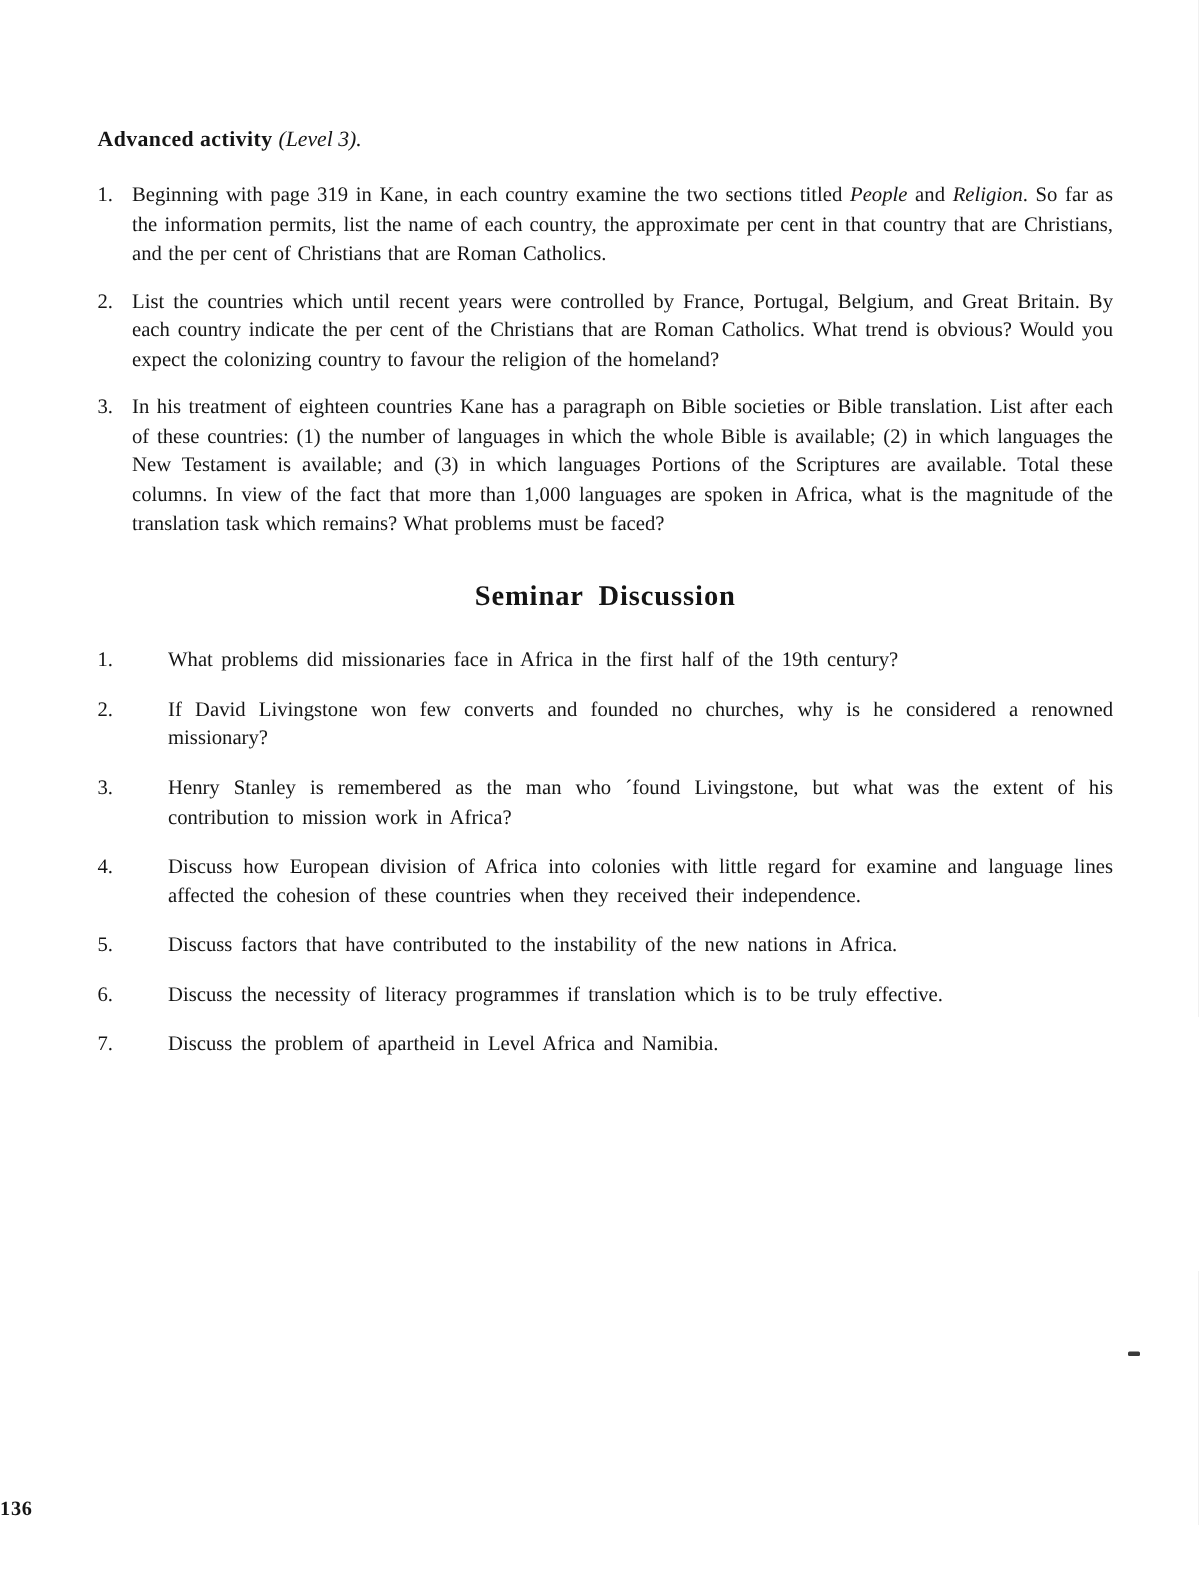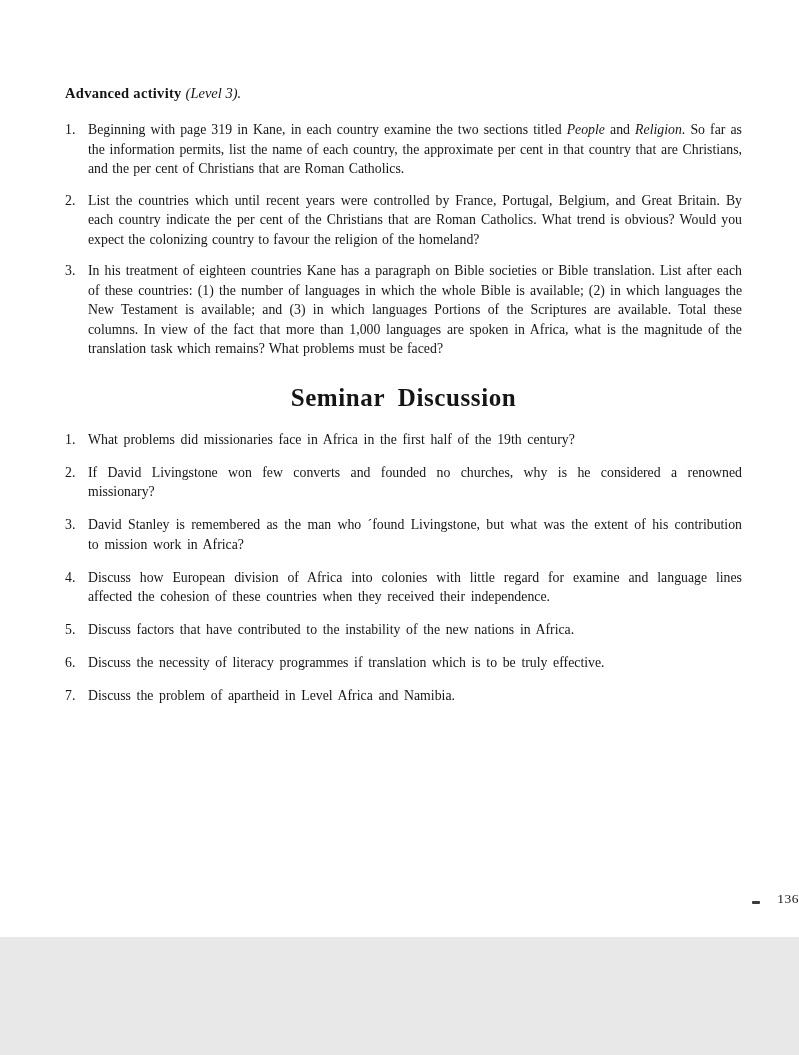--- a/index.html
+++ b/index.html
@@ -3,21 +3,21 @@
 <meta charset="utf-8">
 <style>
   html, body {
     margin: 0;
     padding: 0;
     background: #e8e8e8;
   }
   .page {
     position: relative;
     width: 799px;
-    height: 937px;
+    height: 1055px;
     background: #ffffff;
     color: #151515;
     font-family: "Liberation Serif", "DejaVu Serif", serif;
     overflow: hidden;
   }
   .content {
     position: absolute;
     left: 65px;
     right: 57px;
     top: 84px;
@@ -46,38 +46,39 @@
   }
   .qitem .txt {
     flex: 1;
     text-align: justify;
     word-spacing: 0.06em;
   }
   .qitem .txt i { font-style: italic; }
   .seminar-title {
     text-align: center;
     font-weight: bold;
-    font-size: 25px;
+    font-size: 19px;
     line-height: 23px;
     letter-spacing: 0.6px;
     margin: 27px 0 21px 0;
     word-spacing: 0.25em;
   }
   .sem .qitem { margin-bottom: 13.5px; }
   .sem .qitem .txt {
     word-spacing: 0.16em;
+    margin-left: 24px;
   }
   .page-number {
     position: absolute;
     left: 0;
     right: 0;
-    bottom: 30px;
-    text-align: right;
+    bottom: 41px;
+    text-align: left;
     font-size: 13.5px;
-    font-weight: normal;
+    font-weight: bold;
     letter-spacing: 0.5px;
   }
   .stray-mark {
     position: absolute;
     left: 752px;
     top: 901px;
     width: 8px;
     height: 3px;
     background: #3a3a3a;
     border-radius: 1px;
@@ -121,21 +122,21 @@
         <div class="txt">What problems did missionaries face in Africa in the first half of the 19th century?</div>
       </div>
 
       <div class="qitem">
         <span class="num">2.</span>
         <div class="txt">If David Livingstone won few converts and founded no churches, why is he considered a renowned missionary?</div>
       </div>
 
       <div class="qitem">
         <span class="num">3.</span>
-        <div class="txt">David Stanley is remembered as the man who ´found Livingstone, but what was the extent of his contribution to mission work in Africa?</div>
+        <div class="txt">Henry Stanley is remembered as the man who ´found Livingstone, but what was the extent of his contribution to mission work in Africa?</div>
       </div>
 
       <div class="qitem">
         <span class="num">4.</span>
         <div class="txt">Discuss how European division of Africa into colonies with little regard for examine and language lines affected the cohesion of these countries when they received their independence.</div>
       </div>
 
       <div class="qitem">
         <span class="num">5.</span>
         <div class="txt">Discuss factors that have contributed to the instability of the new nations in Africa.</div>

